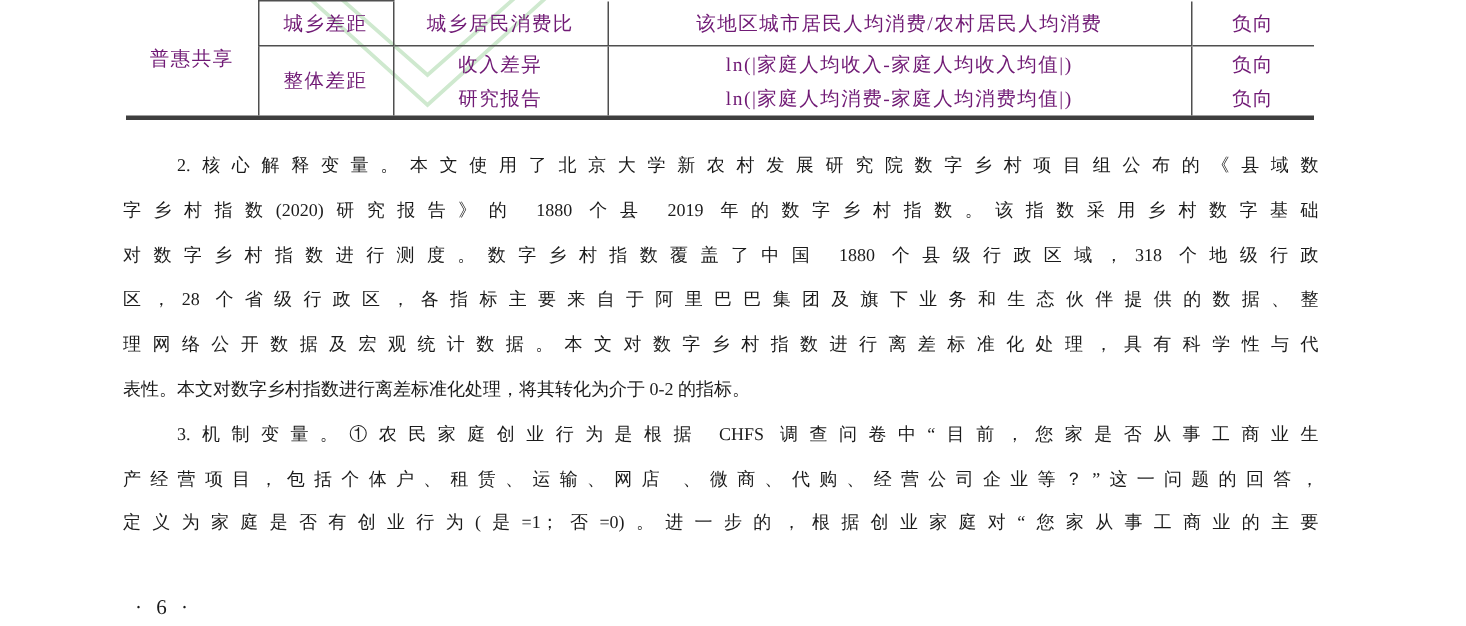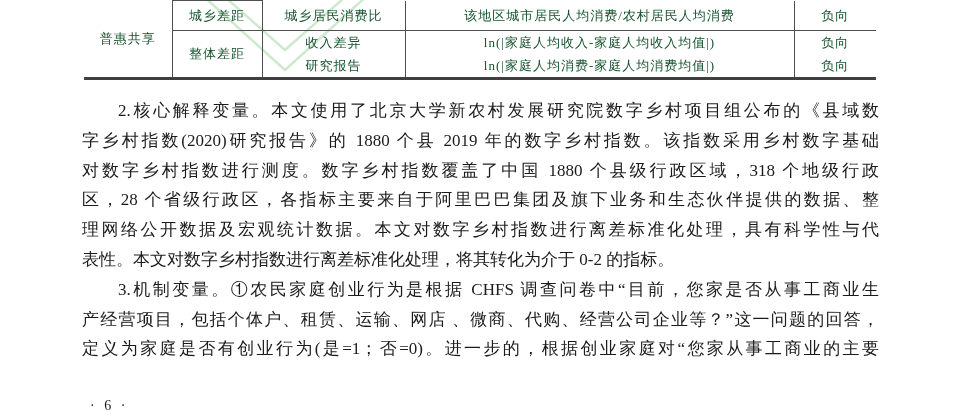--- a/index.html
+++ b/index.html
@@ -30,21 +30,21 @@
     border-collapse:collapse;
     table-layout:fixed;
     width:792px;
   }
   table.vt td{
     padding:0;
     text-align:center;
     vertical-align:middle;
     font-size:13px;
     line-height:15px;
-    color:#14532d;
+    color:#701a75;
     letter-spacing:1px;
     overflow:hidden;
     white-space:nowrap;
   }
   tr.r1{height:30px;}
   tr.r2{height:23px;}
   tr.r3{height:23px;}
   td.bl{border-left:1px solid #4f4f4f;}
   td.bb{border-bottom:1px solid #4f4f4f;}
   td.ts{border-top:1px solid #4f4f4f;}
@@ -53,21 +53,21 @@
     padding-top:19px;
   }
   td.grp-top{
     vertical-align:top;
     padding-top:1px;
   }
   td.formula{letter-spacing:0.2px;margin-top:29px;}
   
   .body-text{
     position:absolute;left:82px;top:96px;width:797px;
-    font-size:17px;
+    font-size:12px;
     line-height:29.8px;
     color:#1b1b1b;
   }
   .ln{
     height:29.8px;
     overflow:hidden;
     text-align:justify;
     text-align-last:justify;
     text-justify:inter-ideograph;
   }

